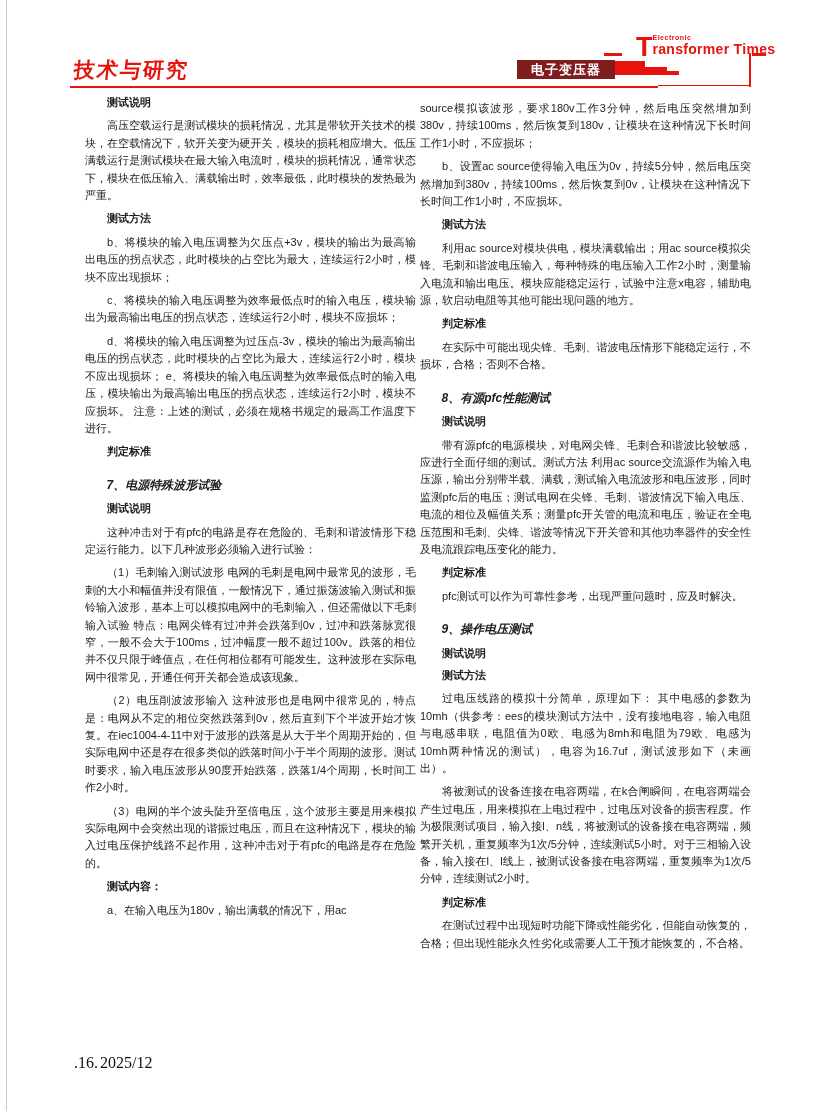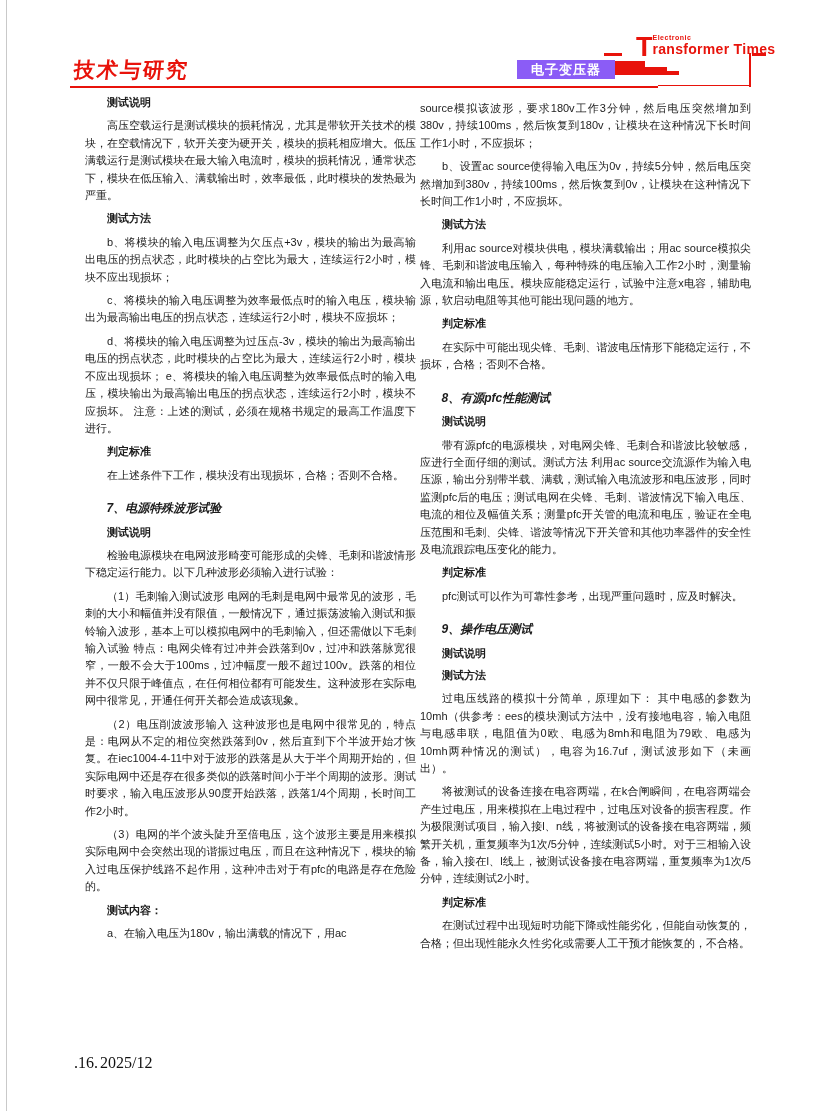--- a/index.html
+++ b/index.html
@@ -88,21 +88,21 @@
     position: absolute;
     left: 658px; top: 85px;
     width: 93px; height: 1px;
     background: #e8130b;
   }
 
   .journal-badge {
     position: absolute;
     left: 517px; top: 60px;
     width: 98px; height: 19px;
-    background: #8b5cf6;
+    background: #7f1d1d;
     color: #ffffff;
     font-size: 13px;
     font-weight: bold;
     text-align: center;
     line-height: 19px;
     letter-spacing: 1px;
   }
   .swoosh-1 { position: absolute; left: 615px; top: 61px; width: 30px; height: 14px; background: #e8130b; }
   .swoosh-2 { position: absolute; left: 643px; top: 67px; width: 24px; height: 8px;  background: #e8130b; }
   .swoosh-3 { position: absolute; left: 663px; top: 71px; width: 16px; height: 4px;  background: #e8130b; }
@@ -183,24 +183,23 @@
   <div class="swoosh-3"></div>
 
   <div class="column column-left">
       <div class="block subhead">测试说明</div>
       <div class="block para">高压空载运行是测试模块的损耗情况，尤其是带软开关技术的模块，在空载情况下，软开关变为硬开关，模块的损耗相应增大。低压满载运行是测试模块在最大输入电流时，模块的损耗情况，通常状态下，模块在低压输入、满载输出时，效率最低，此时模块的发热最为严重。</div>
       <div class="block subhead">测试方法</div>
       <div class="block para">b、将模块的输入电压调整为欠压点+3v，模块的输出为最高输出电压的拐点状态，此时模块的占空比为最大，连续运行2小时，模块不应出现损坏；</div>
       <div class="block para">c、将模块的输入电压调整为效率最低点时的输入电压，模块输出为最高输出电压的拐点状态，连续运行2小时，模块不应损坏；</div>
       <div class="block para">d、将模块的输入电压调整为过压点-3v，模块的输出为最高输出电压的拐点状态，此时模块的占空比为最大，连续运行2小时，模块不应出现损坏； e、将模块的输入电压调整为效率最低点时的输入电压，模块输出为最高输出电压的拐点状态，连续运行2小时，模块不应损坏。 注意：上述的测试，必须在规格书规定的最高工作温度下进行。</div>
       <div class="block subhead">判定标准</div>
-      <div class="block para">在上述条件下工作，模块没有出现损坏，合格；否则不合格。</div>
       <div class="block section">7、电源特殊波形试验</div>
       <div class="block subhead">测试说明</div>
-      <div class="block para">检验电源模块在电网波形畸变可能形成的尖锋、毛刺和谐波情形下稳定运行能力。以下几种波形必须输入进行试验：</div>
+      <div class="block para">这种冲击对于有pfc的电路是存在危险的、毛刺和谐波情形下稳定运行能力。以下几种波形必须输入进行试验：</div>
       <div class="block para">（1）毛刺输入测试波形 电网的毛刺是电网中最常见的波形，毛刺的大小和幅值并没有限值，一般情况下，通过振荡波输入测试和振铃输入波形，基本上可以模拟电网中的毛刺输入，但还需做以下毛刺输入试验 特点：电网尖锋有过冲并会跌落到0v，过冲和跌落脉宽很窄，一般不会大于100ms，过冲幅度一般不超过100v。跌落的相位并不仅只限于峰值点，在任何相位都有可能发生。这种波形在实际电网中很常见，开通任何开关都会造成该现象。</div>
       <div class="block para">（2）电压削波波形输入 这种波形也是电网中很常见的，特点是：电网从不定的相位突然跌落到0v，然后直到下个半波开始才恢复。在iec1004-4-11中对于波形的跌落是从大于半个周期开始的，但实际电网中还是存在很多类似的跌落时间小于半个周期的波形。测试时要求，输入电压波形从90度开始跌落，跌落1/4个周期，长时间工作2小时。</div>
       <div class="block para">（3）电网的半个波头陡升至倍电压，这个波形主要是用来模拟实际电网中会突然出现的谐振过电压，而且在这种情况下，模块的输入过电压保护线路不起作用，这种冲击对于有pfc的电路是存在危险的。</div>
       <div class="block subhead">测试内容：</div>
       <div class="block para">a、在输入电压为180v，输出满载的情况下，用ac</div>
     </div>
   <div class="column column-right">
       <div class="block para noindent">source模拟该波形，要求180v工作3分钟，然后电压突然增加到380v，持续100ms，然后恢复到180v，让模块在这种情况下长时间工作1小时，不应损坏；</div>
       <div class="block para">b、设置ac source使得输入电压为0v，持续5分钟，然后电压突然增加到380v，持续100ms，然后恢复到0v，让模块在这种情况下长时间工作1小时，不应损坏。</div>
       <div class="block subhead">测试方法</div>

